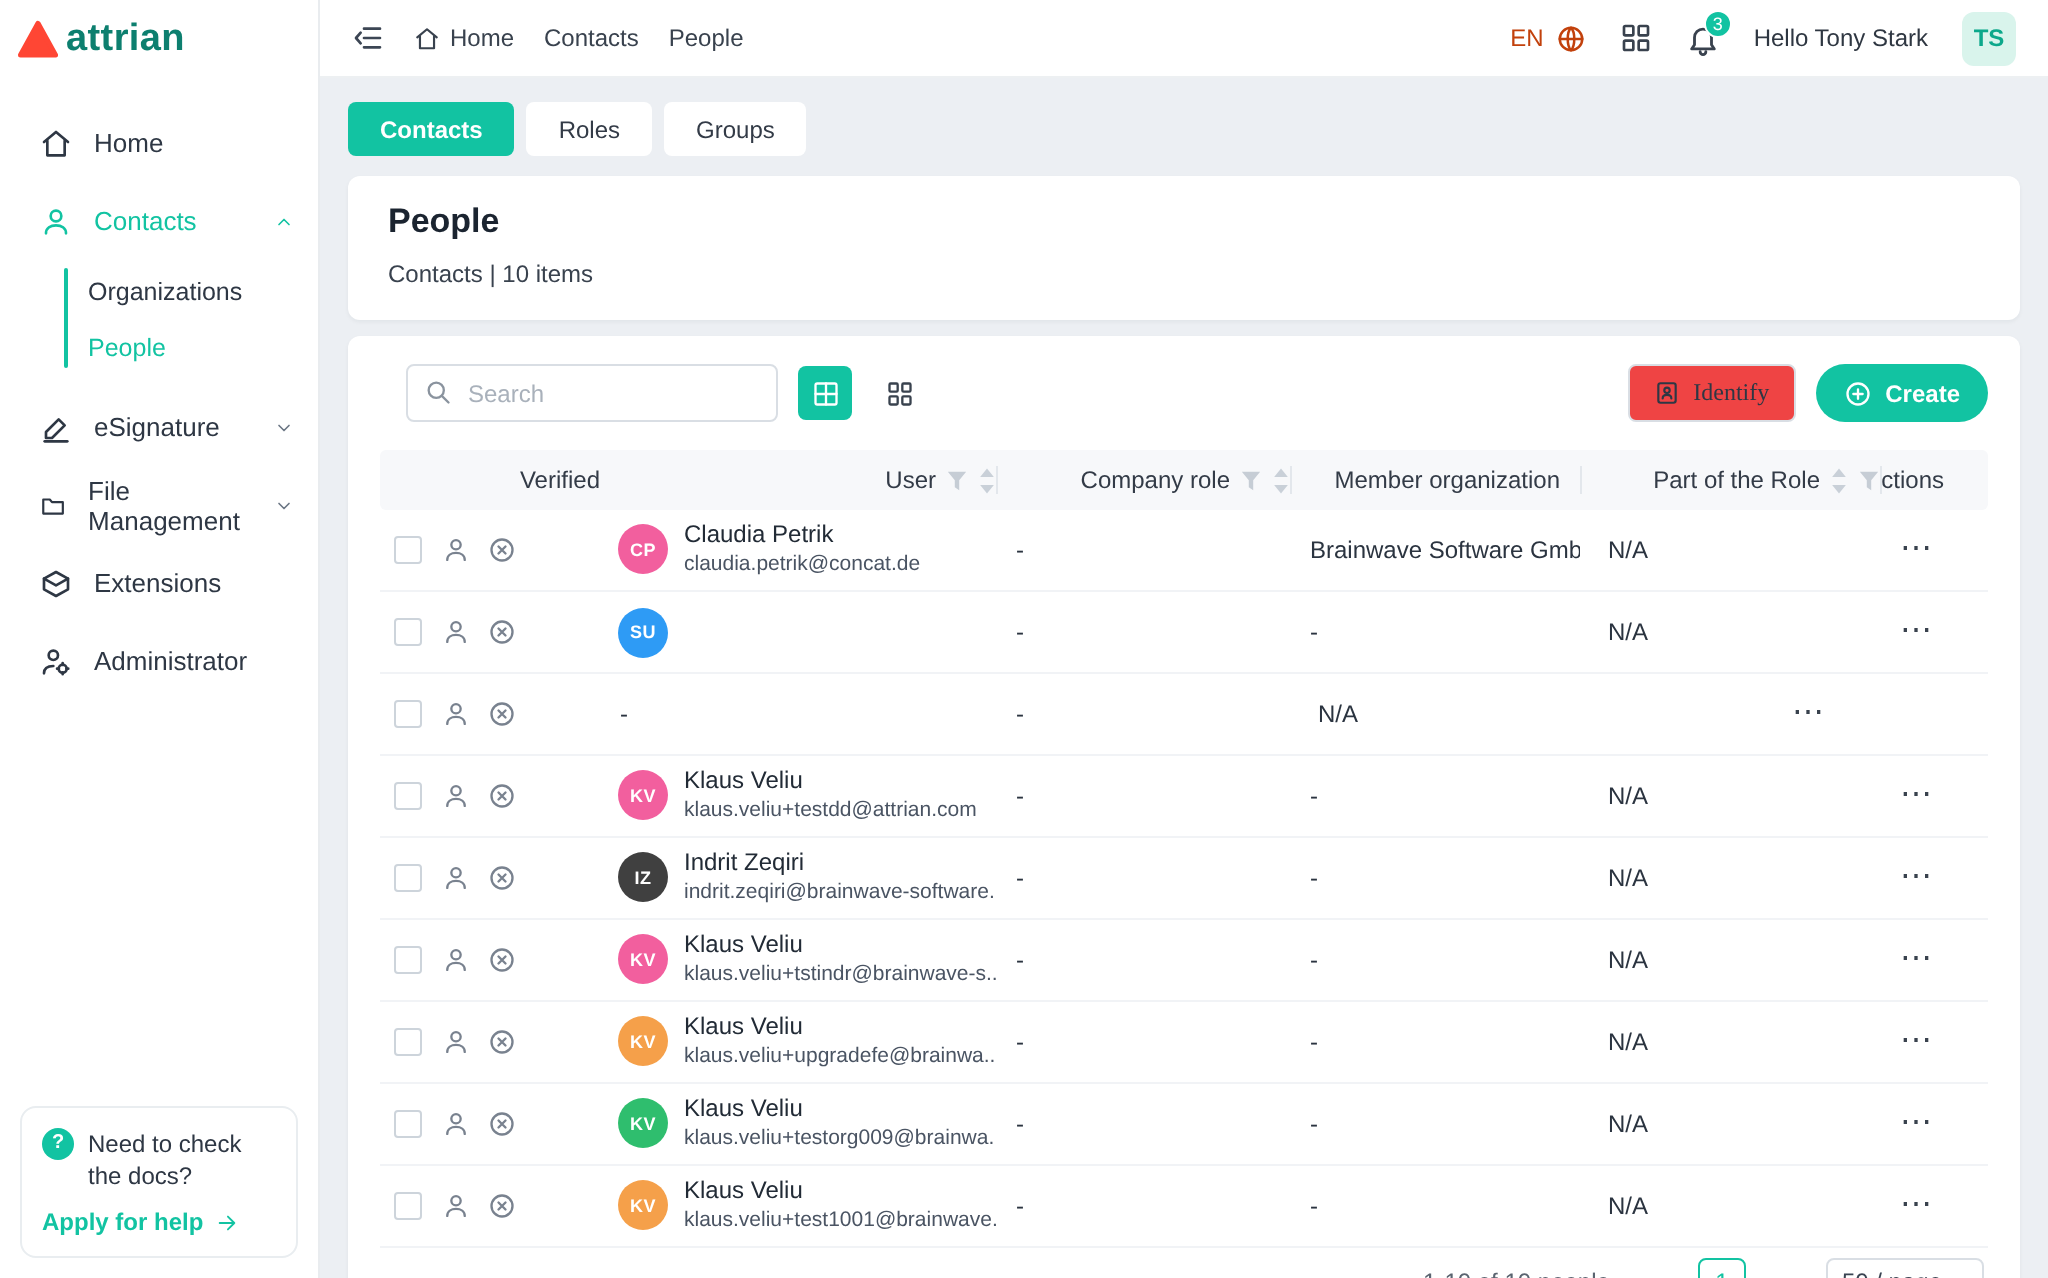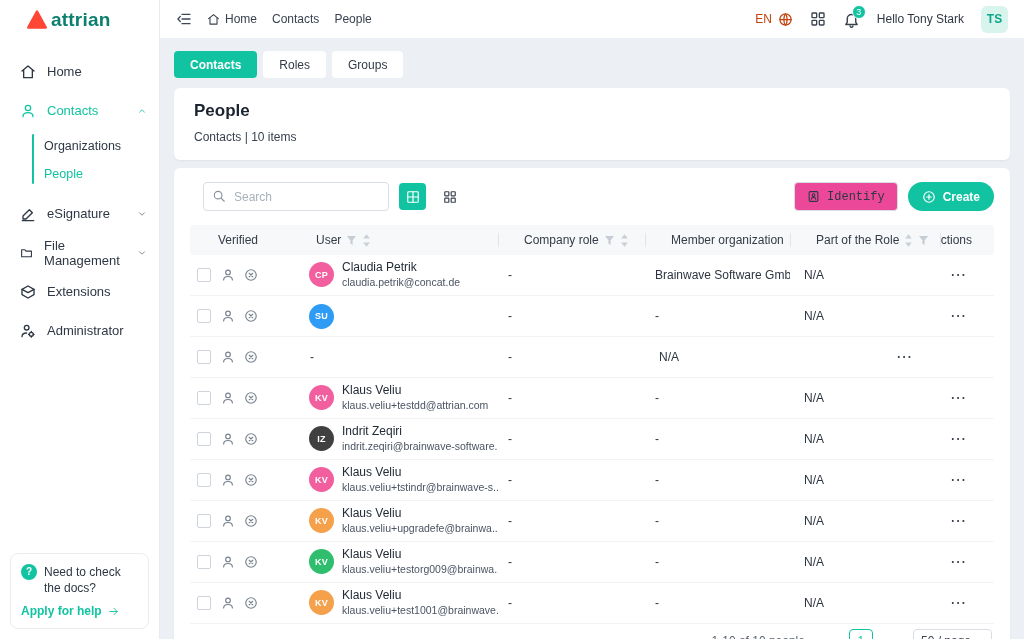--- a/index.html
+++ b/index.html
@@ -11,21 +11,21 @@
   }
   *{margin:0;padding:0;box-sizing:border-box;}
   html,body{width:1024px;height:639px;overflow:hidden;}
   body{font-family:"Liberation Sans","DejaVu Sans",sans-serif;background:#fff;}
   svg.i{fill:none;stroke:currentColor;stroke-width:2;stroke-linecap:round;stroke-linejoin:round;}
 
   .app{display:flex;width:1024px;height:639px;}
 
   
   .sidebar{width:160px;min-width:160px;background:#fff;border-right:1px solid #e9ecef;position:relative;}
-  .logo{height:40px;display:flex;align-items:center;padding-left:27px;gap:4px;}
+  .logo{height:40px;display:flex;align-items:center;padding-left:9px;gap:4px;}
   .logo-text{font-size:19px;font-weight:700;color:#0d7f6f;letter-spacing:.2px;}
   .nav{margin-top:12px;}
   .nav-item{height:39px;display:flex;align-items:center;gap:11px;padding:0 12px 0 20px;font-size:13px;color:var(--txt);cursor:pointer;}
   .nav-item .chev{margin-left:auto;color:#6b7684;display:flex;}
   .nav-item.active{color:var(--accent);}
   .nav-item.active .chev{color:var(--accent);}
   .submenu{position:relative;padding:2px 0 6px;}
   .submenu::before{content:"";position:absolute;left:32px;top:4px;bottom:10px;width:2px;background:var(--accent);border-radius:1px;}
   .sub-item{height:28px;display:flex;align-items:center;padding-left:44px;font-size:12.5px;color:var(--txt);cursor:pointer;}
   .sub-item.active{color:var(--accent);}
@@ -62,28 +62,28 @@
   
   .toolbar{display:flex;align-items:center;gap:10px;}
   .search{position:relative;width:186px;margin-left:13px;}
   .search input{width:100%;height:29px;border:1px solid var(--border);border-radius:4px;padding:0 8px 0 30px;font-size:12px;color:#333;outline:none;font-family:inherit;}
   .search input::placeholder{color:#a9b1bb;}
   .search .sico{position:absolute;left:9px;top:7px;color:#8a939e;}
   .view-btn{width:27px;height:27px;border-radius:4px;display:flex;align-items:center;justify-content:center;cursor:pointer;border:none;background:transparent;}
   .view-btn.active{background:var(--accent);color:#fff;}
   .view-btn.plain{color:#39424e;}
   .t-spacer{flex:1;}
-  .btn-identify{height:29px;display:flex;align-items:center;gap:7px;padding:0 12px;border:1px solid var(--border);border-radius:4px;background:#ec4899;font-size:12px;color:var(--txt);cursor:pointer;font-family:Liberation Mono, monospace;}
+  .btn-identify{height:29px;display:flex;align-items:center;gap:7px;padding:0 12px;border:1px solid var(--border);border-radius:4px;background:#ef4444;font-size:12px;color:var(--txt);cursor:pointer;font-family:Liberation Serif, serif;}
   .btn-create{height:29px;display:flex;align-items:center;gap:7px;padding:0 14px;border:none;border-radius:15px;background:var(--accent);color:#fff;font-size:12px;font-weight:600;cursor:pointer;font-family:inherit;}
 
   
   .tbl{margin-top:14px;}
   .tbl-header,.tbl-row{display:grid;grid-template-columns:28px 82px 198px 147px 145px 150px 1fr;align-items:center;}
   .tbl-header{height:30px;background:#f7f8fa;border-radius:3px;}
-  .hcell{font-size:12px;color:#333b47;font-weight:500;display:flex;align-items:center;gap:5px;position:relative;white-space:nowrap;overflow:hidden;height:100%;}
+  .hcell{font-size:12px;color:#333b47;font-weight:500;display:flex;align-items:center;gap:5px;position:relative;white-space:nowrap;overflow:hidden;height:100%;justify-content:flex-end;}
   .hcell.pl10{padding-left:26px;}
   .hcell.sep::before{content:"";position:absolute;left:0;top:8px;height:14px;width:1px;background:#e3e7ec;}
   .h-actions{justify-content:flex-end;padding-right:22px;}
   .funnel{fill:#c6cdd5;stroke:none;cursor:pointer;}
   .sorter{fill:#c9d0d8;stroke:none;cursor:pointer;}
   .tbl-row{height:41px;border-bottom:1px solid #f1f3f6;background:#fff;}
   .c-check{display:flex;padding-left:7px;}
   .checkbox{width:14px;height:14px;border:1px solid #cdd4db;border-radius:2px;background:#fff;cursor:pointer;}
   .c-ver{display:flex;align-items:center;gap:9px;padding-left:3px;color:#79828f;}
   .c-ver .vic{display:flex;cursor:pointer;}

